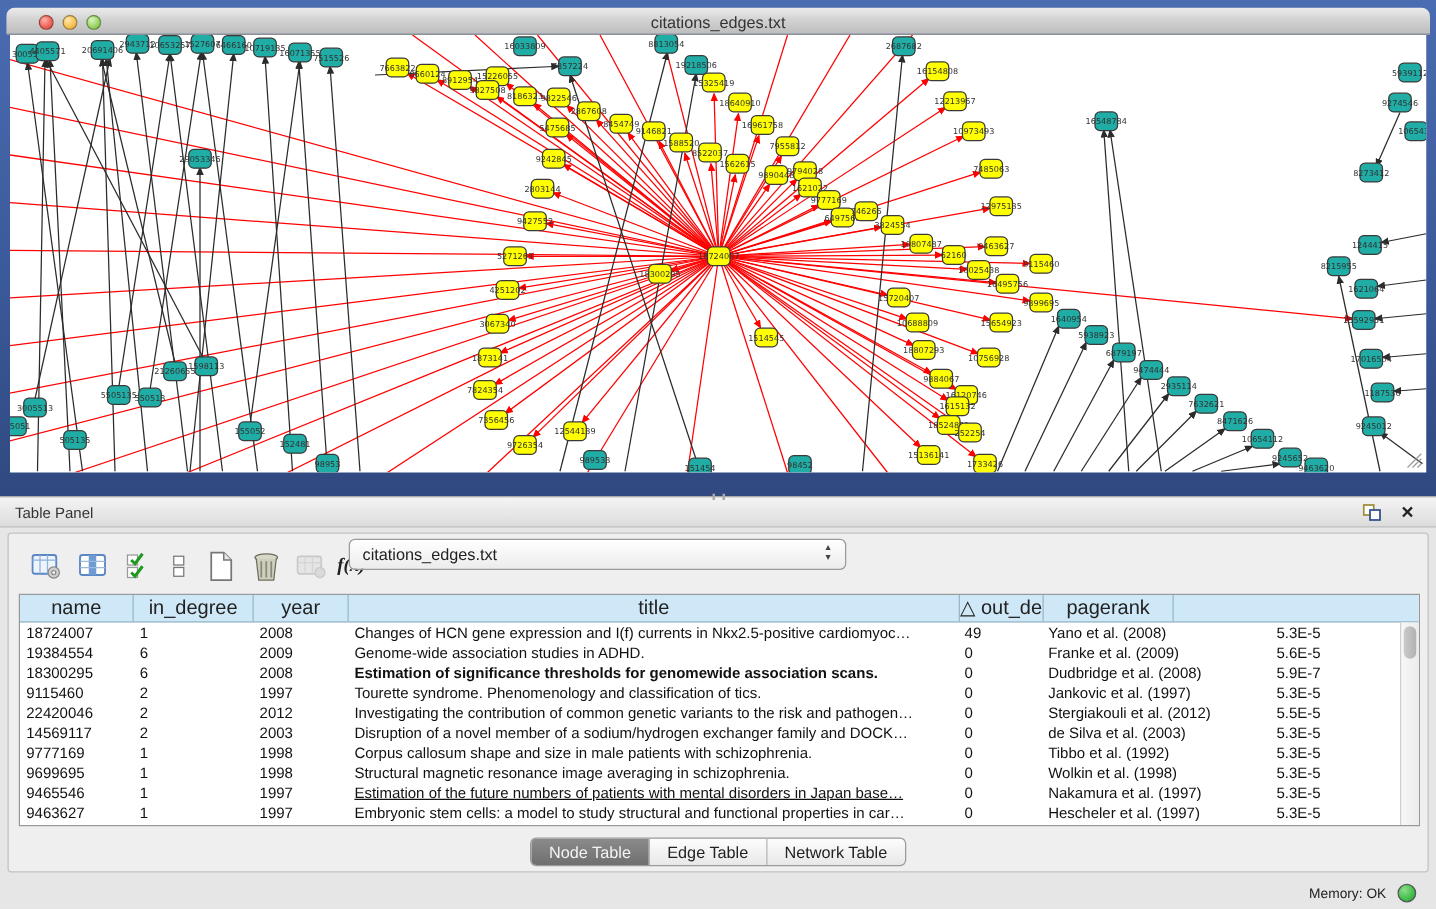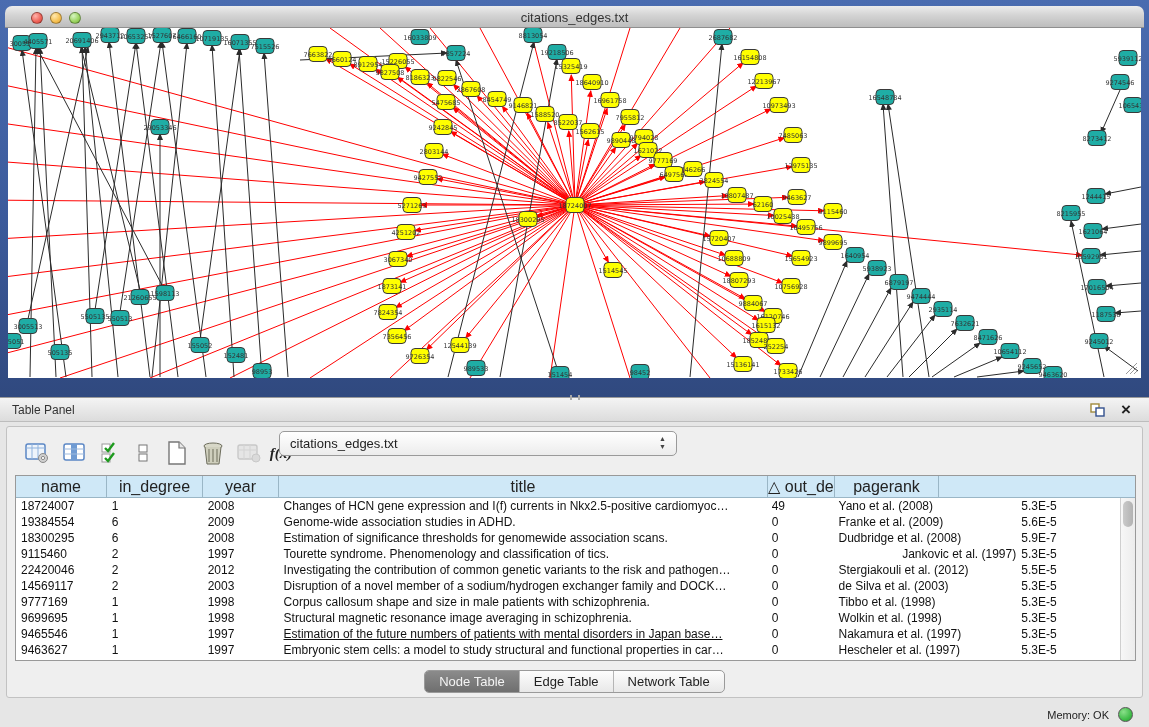--- a/index.html
+++ b/index.html
@@ -802,32 +802,32 @@
               <div class="tcell" style="width: 76px;">2009</div>
               <div class="tcell" style="width: 489px;">Genome-wide association studies in ADHD.</div>
               <div class="tcell" style="width: 67px;">0</div>
               <div class="tcell" style="width: 183px;">Franke et al. (2009)</div>
               <div class="tcell" style="width: 104px;">5.6E-5</div>
             </div>
             <div class="trow">
               <div class="tcell" style="width: 91px;">18300295</div>
               <div class="tcell" style="width: 96px;">6</div>
               <div class="tcell" style="width: 76px;">2008</div>
-              <div class="tcell" style="width: 489px;">Estimation of significance thresholds for genomewide association scans.</div>
+              <div class="tcell" style="width: 489px; font-weight: bold;">Estimation of significance thresholds for genomewide association scans.</div>
               <div class="tcell" style="width: 67px;">0</div>
               <div class="tcell" style="width: 183px;">Dudbridge et al. (2008)</div>
               <div class="tcell" style="width: 104px;">5.9E-7</div>
             </div>
             <div class="trow">
               <div class="tcell" style="width: 91px;">9115460</div>
               <div class="tcell" style="width: 96px;">2</div>
               <div class="tcell" style="width: 76px;">1997</div>
               <div class="tcell" style="width: 489px;">Tourette syndrome. Phenomenology and classification of tics.</div>
               <div class="tcell" style="width: 67px;">0</div>
-              <div class="tcell" style="width: 183px; text-align: right;">Jankovic et al. (1997)</div>
+              <div class="tcell" style="width: 183px;">Jankovic et al. (1997)</div>
               <div class="tcell" style="width: 104px;">5.3E-5</div>
             </div>
             <div class="trow">
               <div class="tcell" style="width: 91px;">22420046</div>
               <div class="tcell" style="width: 96px;">2</div>
               <div class="tcell" style="width: 76px;">2012</div>
               <div class="tcell" style="width: 489px;">Investigating the contribution of common genetic variants to the risk and pathogen…</div>
               <div class="tcell" style="width: 67px;">0</div>
               <div class="tcell" style="width: 183px;">Stergiakouli et al. (2012)</div>
               <div class="tcell" style="width: 104px;">5.5E-5</div>
@@ -840,21 +840,21 @@
               <div class="tcell" style="width: 67px;">0</div>
               <div class="tcell" style="width: 183px;">de Silva et al. (2003)</div>
               <div class="tcell" style="width: 104px;">5.3E-5</div>
             </div>
             <div class="trow">
               <div class="tcell" style="width: 91px;">9777169</div>
               <div class="tcell" style="width: 96px;">1</div>
               <div class="tcell" style="width: 76px;">1998</div>
               <div class="tcell" style="width: 489px;">Corpus callosum shape and size in male patients with schizophrenia.</div>
               <div class="tcell" style="width: 67px;">0</div>
-              <div class="tcell" style="width: 183px;">Tibbo et al. (1998)</div>
+              <div class="tcell" style="width: 183px;">Tibbo et al. (1992)</div>
               <div class="tcell" style="width: 104px;">5.3E-5</div>
             </div>
             <div class="trow">
               <div class="tcell" style="width: 91px;">9699695</div>
               <div class="tcell" style="width: 96px;">1</div>
               <div class="tcell" style="width: 76px;">1998</div>
               <div class="tcell" style="width: 489px;">Structural magnetic resonance image averaging in schizophrenia.</div>
               <div class="tcell" style="width: 67px;">0</div>
               <div class="tcell" style="width: 183px;">Wolkin et al. (1998)</div>
               <div class="tcell" style="width: 104px;">5.3E-5</div>

